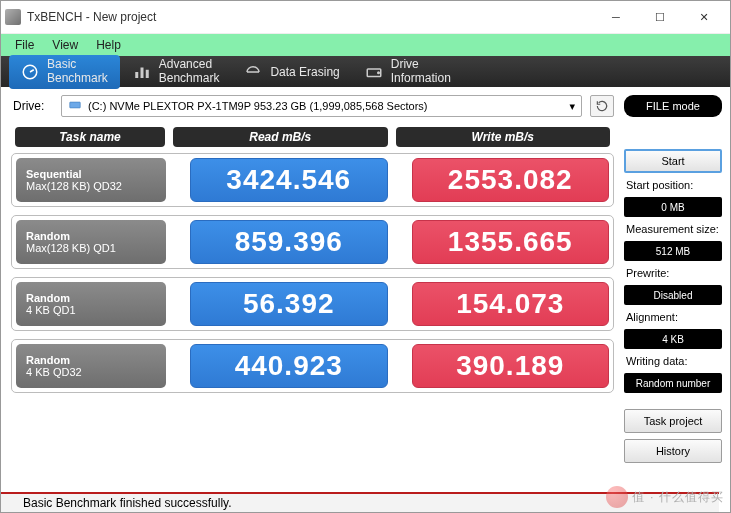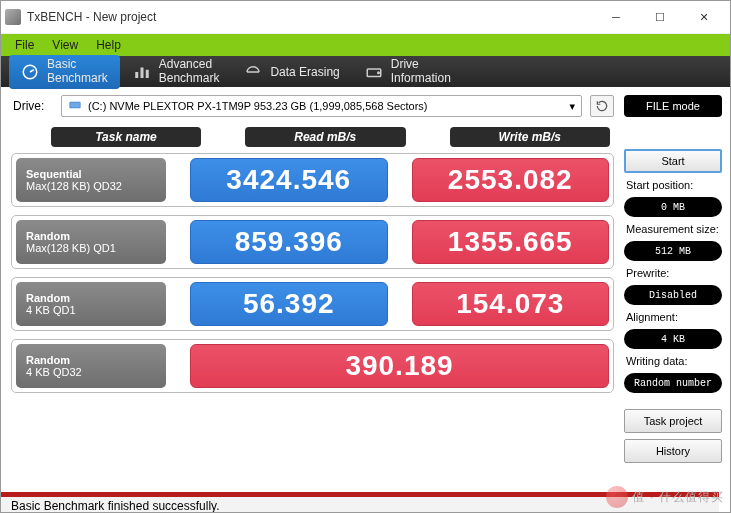--- a/index.html
+++ b/index.html
@@ -1,50 +1,50 @@
 <!DOCTYPE html>
 <html><head>
 <meta charset="utf-8">
 <style>
 * { margin: 0; padding: 0; box-sizing: border-box; font-family: "Segoe UI", Tahoma, sans-serif; }
 body { width: 731px; height: 513px; background: #fff; border: 1px solid #999; overflow: hidden; position: relative; }
 .titlebar { height: 28px; display: flex; align-items: center; padding: 16px 4px; background: #fff; border-bottom: 1px solid #eee; }
 .titlebar .app-icon { width: 16px; height: 16px; background: linear-gradient(135deg,#b0b0b0,#707070); border-radius: 2px; margin-right: 6px; }
 .titlebar .title { font-size: 12px; color: #333; flex: 1; }
 .winbtn { width: 44px; height: 26px; display: flex; align-items: center; justify-content: center; font-size: 11px; color: #333; }
-.menubar { height: 22px; display: flex; align-items: center; padding: 0 6px; gap: 2px; font-size: 12px; color: #222; background:#84cc16; }
+.menubar { height: 22px; display: flex; align-items: center; padding: 0 6px; gap: 2px; font-size: 12px; color: #222; background:#86efac; }
 .menubar span { padding: 2px 8px; }
 .tabsbar { height: 31px; background: linear-gradient(#3d3d3d,#262626); display: flex; align-items: center; padding: 4px 8px; gap: 1px; }
 .tab { display: flex; align-items: center; gap: 8px; padding: 4px 12px; color: #e8e8e8; font-size: 12px; border-radius: 4px; height: 34px; }
 .tab.active { background: linear-gradient(#2b86d8,#1e6ab8); }
 .tab .ticon { width: 18px; height: 18px; display:flex; align-items:center; justify-content:center; }
 .content { display: flex; height: calc(100% - 28px - 22px - 42px - 20px); background: #fff; }
 .leftcol { flex: 1; padding: 8px 6px 6px 10px; }
 .rightcol { width: 110px; padding: 8px 8px 6px 4px; display: flex; flex-direction: column; gap: 6px; }
 .driverow { display: flex; align-items: center; gap: 8px; margin-bottom: 10px; }
 .driverow label { font-size: 12px; width: 42px; padding-left:2px; }
 .drivesel { flex: 1; height: 22px; border: 1px solid #aaa; border-radius: 2px; display: flex; align-items: center; padding: 0 6px; font-size: 11px; background: #fff; justify-content: space-between; }
 .refreshbtn { width: 24px; height: 22px; border: 1px solid #aaa; border-radius: 2px; display:flex; align-items:center; justify-content:center; background:#f4f4f4; }
-.filemode { height: 22px; background: #000; color: #fff; display: flex; align-items: center; justify-content: center; font-size: 11px; border-radius:4px; }
+.filemode { height: 22px; background: #000; color: #fff; display: flex; align-items: center; justify-content: center; font-size: 11px; border-radius:9px; }
 .headerrow { display: flex; gap: 8px; align-items: center; margin-bottom: 6px; padding: 0 4px; }
-.headercell { font-size: 12px; color: #fff; font-style: italic; font-weight: 600; text-align: center; background:#2b2b2b; border-radius:4px; height:20px; line-height:20px;margin-left:36px; }
+.headercell { font-size: 12px; color: #fff; font-style: italic; font-weight: 600; text-align: center; background:#2b2b2b; border-radius:4px; height:20px; line-height:20px; }
 .hc1 { width: 150px; }
 .hc2 { flex: 1; }
 .hc3 { flex: 1; }
 .resultrow { display: flex; gap: 24px; align-items: stretch; margin-bottom: 8px; border:1px solid #bcbcbc; border-radius:5px; padding:4px; background:#fff; }
 .taskcell { width: 150px; background: linear-gradient(#8b8b8b,#6e6e6e); border-radius: 5px; color: #fff; padding: 10px 10px; font-size: 11px; display:flex; flex-direction:column; justify-content:center; }
 .taskcell .t1 { font-weight: 600; }
 .readcell, .writecell { flex: 1; border-radius: 6px; display: flex; align-items: center; justify-content: center; color: #fff; font-family: "Arial Black", Arial, sans-serif; font-weight: 900; font-size: 28px; letter-spacing: 1px; }
 .readcell { background: linear-gradient(#3d8fe8,#2f7ad4); border:1px solid #2a6cc0;}
 .writecell { background: linear-gradient(#eb5268,#e23d55); border:1px solid #c7334a;}
 .sidelabel { font-size: 11px; color: #000; padding-left: 2px; }
-.sidebtn { height: 20px; background: #000; color: #fff; font-size: 10px; display: flex; align-items: center; justify-content: center; border-radius: 10px; font-family: Liberation Mono, monospace; }
+.sidebtn { height: 20px; background: #000; color: #fff; font-size: 10px; display: flex; align-items: center; justify-content: center; border-radius: 2px; }
 .btn3d { height: 24px; border: 1px solid #9c9c9c; background: linear-gradient(#fbfbfb,#e3e3e3); font-size: 11px; display: flex; align-items: center; justify-content: center; border-radius: 2px; }
 .btn3d.start { border: 2px solid #5aa0e0; }
-.statusbar { position: absolute; bottom: 0; left: 0; right: 11px; height: 20px; border-top: 5px solid #b91c1c; font-size: 12px; padding: 2px 10px; background: #f3f3f3; }
+.statusbar { position: absolute; bottom: 0; left: 0; right: 11px; height: 20px; border-top: 2px solid #b91c1c; font-size: 12px; padding: 2px 22px; background: #f3f3f3; }
 .watermark { position:absolute; right:6px; bottom:4px; font-size:12px; color:#b0b0b0; letter-spacing:1px; display:flex; align-items:center; gap:4px;}
 .watermark .wicon{width:22px;height:22px;border-radius:50%;background:radial-gradient(circle at 30% 30%,#ff6f6f,#d43b3b);opacity:.45;}
 </style>
 </head>
 <body>
 
 <div class="titlebar">
   <div class="app-icon"></div>
   <div class="title">TxBENCH - New project</div>
   <div class="winbtn">─</div>
@@ -149,20 +149,21 @@
             <div>4 KB QD1</div>
           </div>
           <div class="readcell">56.392</div>
           <div class="writecell">154.073</div>
         </div>
         <div class="resultrow">
           <div class="taskcell">
             <div class="t1">Random</div>
             <div>4 KB QD32</div>
           </div>
+          <div class="readcell">440.923</div>
           <div class="writecell">390.189</div>
         </div>
       </div>
   </div>
 
   <div class="rightcol">
     <div class="filemode">FILE mode</div>
     <div style="height:20px"></div>
     <div class="btn3d start">Start</div>
     <div class="sidelabel">Start position:</div>

